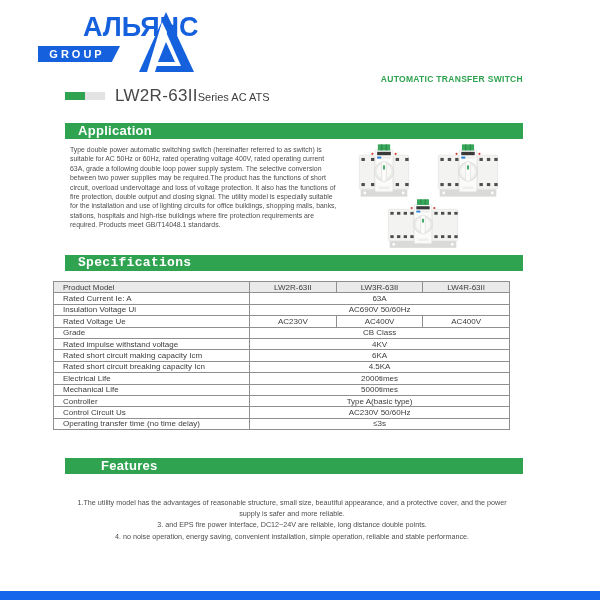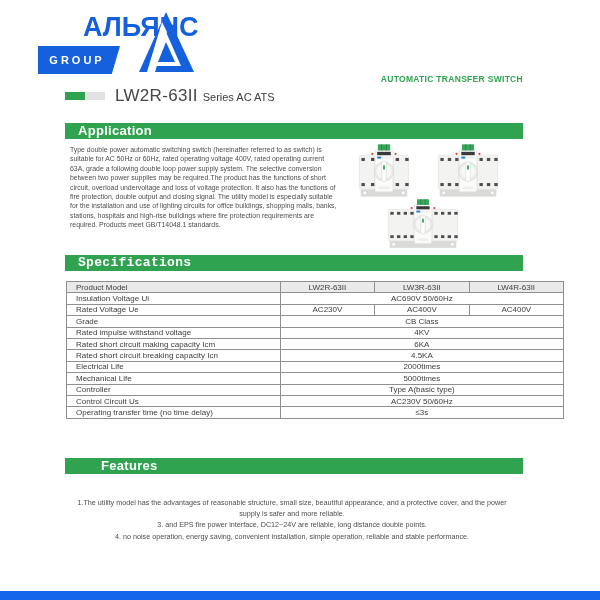--- a/index.html
+++ b/index.html
@@ -11,54 +11,54 @@
     --tbl-border:#8f8f8f;
   }
   *{margin:0;padding:0;box-sizing:border-box;}
   html,body{background:#fff;}
   body{font-family:"Liberation Sans", sans-serif;}
   .page{position:relative;width:600px;height:600px;background:#fff;overflow:hidden;}
 
   
   .logo{position:absolute;left:38px;top:12px;width:160px;height:62px;}
   .brand{position:absolute;left:2px;top:0;font-size:27px;font-weight:800;color:var(--blue);letter-spacing:0px;line-height:30px;margin-left:43px;}
-  .group-bar{position:absolute;left:0px;top:34px;width:82px;height:28px;background:var(--blue);
+  .group-bar{position:absolute;left:0px;top:34px;width:82px;height:16px;background:var(--blue);
     clip-path:polygon(0 0,100% 0,90% 100%,0 100%);
     display:flex;align-items:center;justify-content:center;}
   .group-bar span{color:#fff;font-weight:700;font-size:11px;letter-spacing:3px;padding-right:4px;}
   .logo-tri{position:absolute;left:96px;top:-2px;}
 
   
   .title-row{position:absolute;left:65px;top:86px;display:flex;align-items:baseline;}
   .swatch{display:inline-flex;width:40px;height:8px;margin-right:10px;align-self:center;}
   .swatch .g{width:20px;height:8px;background:var(--green);}
   .swatch .gr{width:20px;height:8px;background:#e3e3e3;}
   .prod-code{font-size:17px;color:#474747;letter-spacing:0.3px;}
-  .prod-series{font-size:11px;color:#3e3e3e;margin-left:5px;}
+  .prod-series{font-size:11px;color:#3e3e3e;}
   .tagline{position:absolute;right:77px;top:74px;font-size:8.5px;font-weight:700;color:var(--green);letter-spacing:0.3px;}
 
   
   .sec-bar{position:absolute;left:65px;width:458px;height:16px;background:var(--green);
     color:#fff;font-weight:700;font-size:13px;line-height:16px;padding-left:13px;letter-spacing:0.3px;}
   .bar-app{top:123px;}
   .bar-spec{top:255px;font-family:Liberation Mono, monospace;}
   .bar-feat{top:458px;padding-left:36px;}
 
   
   .app-text{position:absolute;left:70px;top:145px;width:268px;font-size:6.9px;line-height:9.4px;color:var(--body-ink);}
 
   
   .ats{position:absolute;}
   .sw1{left:358px;top:143px;width:52px;height:57px;}
   .sw2{left:437px;top:143px;width:62px;height:57px;}
   .sw3{left:387px;top:198px;width:72px;height:53px;}
   .ats svg{width:100%;height:100%;display:block;}
 
   
-  .spec-table{position:absolute;left:66px;top:281px;width:498px;border-collapse:collapse;table-layout:fixed;
+  .spec-table{position:absolute;left:53px;top:281px;width:457px;border-collapse:collapse;table-layout:fixed;
     font-size:8px;color:var(--ink);}
   .spec-table td,.spec-table th{border:1px solid var(--tbl-border);height:11.4px;padding:0;font-weight:400;}
   .spec-table .lbl{text-align:left;padding-left:9px;width:43%;}
   .spec-table .val{text-align:center;width:19%;}
   .spec-table tr.hdr td{background:#eaeaea;}
 
   
   .feat-text{position:absolute;left:70px;top:497px;width:444px;font-size:7.2px;line-height:11.2px;color:var(--body-ink);text-align:center;}
 
   
@@ -206,20 +206,24 @@
   <div class="sec-bar bar-spec">Specifications</div>
   <table class="spec-table">
     <tbody>
         <tr class="hdr">
           <td class="lbl">Product Model</td>
           <td class="val">LW2R-63II</td>
           <td class="val">LW3R-63II</td>
           <td class="val">LW4R-63II</td>
         </tr>
         <tr>
+          <td class="lbl">Rated Current Ie: A</td>
+          <td class="val" colspan="3">63A</td>
+        </tr>
+        <tr>
           <td class="lbl">Insulation Voltage Ui</td>
           <td class="val" colspan="3">AC690V 50/60Hz</td>
         </tr>
         <tr>
           <td class="lbl">Rated Voltage Ue</td>
           <td class="val">AC230V</td>
           <td class="val">AC400V</td>
           <td class="val">AC400V</td>
         </tr>
         <tr>

